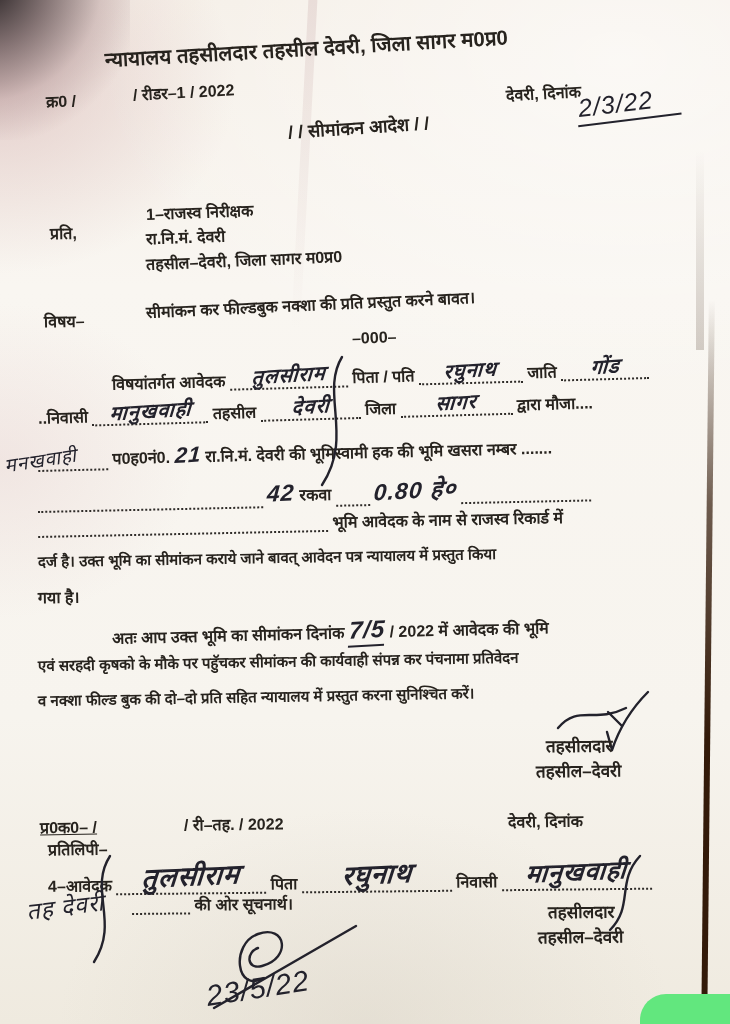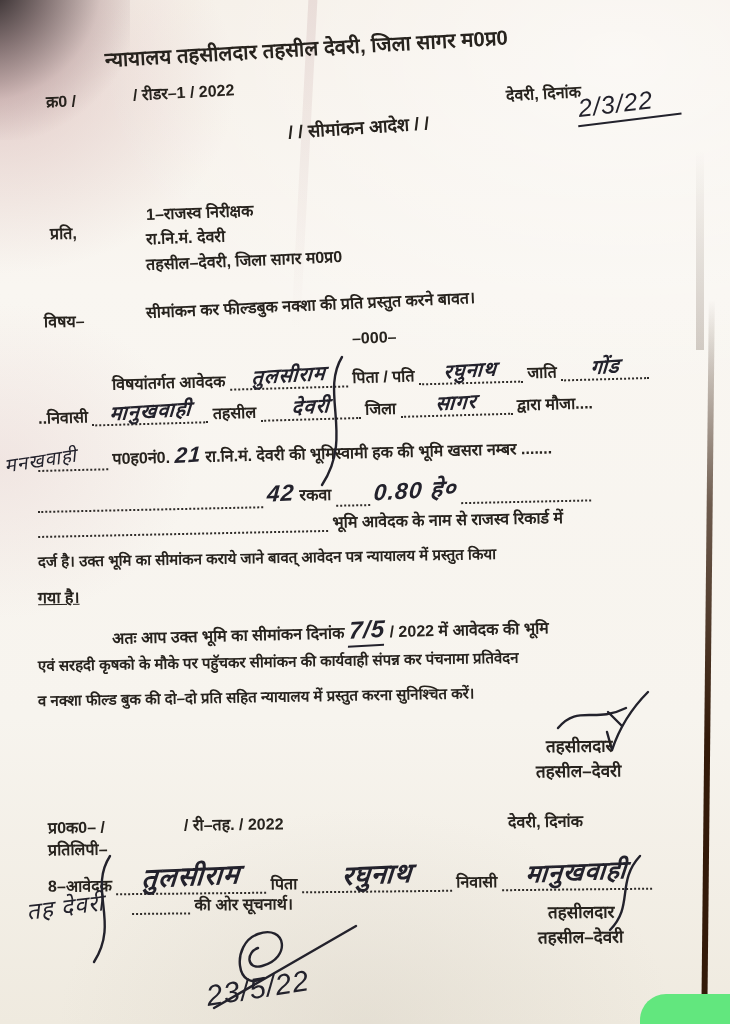--- a/index.html
+++ b/index.html
@@ -102,21 +102,21 @@
     <span class="hw" style="font-size:23px;">0.80 हे०</span>
     <span class="lead" style="width:130px;"></span>
   </div>
 
   <div class="t b" style="left:38px;top:519px;transform:rotate(-1.2deg);transform-origin:left center;">
     <span class="lead" style="width:290px;"></span>
     <span>भूमि आवेदक के नाम से राजस्व रिकार्ड में</span>
   </div>
 
   <div class="t b fs15" style="left:38px;top:553px;transform:rotate(-1deg);transform-origin:left center;">दर्ज है। उक्त भूमि का सीमांकन कराये जाने बावत् आवेदन पत्र न्यायालय में प्रस्तुत किया</div>
-  <div class="t b" style="left:38px;top:588px;transform:rotate(-1deg);text-decoration:underline;">गया है।</div>
+  <div class="t b" style="left:38px;top:588px;transform:rotate(-1deg);">गया है।</div>
 
   <svg class="sig" style="left:308px;top:355px;" width="60" height="135" viewBox="0 0 60 135">
     <path d="M34 2 C 12 38, 46 82, 14 130"></path>
   </svg>
 
   <div class="t b" style="left:112px;top:622px;transform:rotate(-1.4deg);transform-origin:left center;">
     <span>अतः आप उक्त भूमि का सीमांकन दिनांक</span>
     <span class="hw" style="font-size:24px;border-bottom:2px solid currentColor;">7/5</span>
     <span>/ 2022 में आवेदक की भूमि</span>
   </div>
@@ -126,27 +126,27 @@
   <svg class="sig" style="left:600px;top:688px;" width="58" height="66" viewBox="0 0 58 66">
     <path d="M48 4 C 28 24, 18 44, 12 62 M12 62 L7 44"></path>
   </svg>
 
   <svg class="sig" style="left:552px;top:700px;" width="80" height="34" viewBox="0 0 80 34">
     <path d="M6 28 C 26 4, 42 24, 74 8 M56 12 L70 26"></path>
   </svg>
   <div class="t b" style="left:546px;top:737px;font-size:17px;transform:rotate(-.6deg);">तहसीलदार</div>
   <div class="t b" style="left:536px;top:762px;font-size:17px;transform:rotate(-.6deg);">तहसील–देवरी</div>
 
-  <div class="t b" style="left:48px;top:818px;transform:rotate(-.8deg);">प्र0क0– /</div>
+  <div class="t b" style="left:40px;top:818px;transform:rotate(-.8deg);text-decoration:underline;">प्र0क0– /</div>
   <div class="t b" style="left:184px;top:815px;transform:rotate(-.8deg);">/ री–तह. / 2022</div>
   <div class="t b" style="left:508px;top:812px;transform:rotate(-.8deg);">देवरी, दिनांक</div>
   <div class="t b" style="left:48px;top:840px;transform:rotate(-.8deg);">प्रतिलिपी–</div>
 
   <div class="t b" style="left:48px;top:866px;transform:rotate(-.6deg);transform-origin:left center;">
-    <span>8–आवेदक</span>
+    <span>4–आवेदक</span>
     <span class="blank" style="width:150px;height:30px;"><span class="hw" style="font-size:27px;">तुलसीराम</span></span>
     <span>पिता</span>
     <span class="blank" style="width:150px;height:30px;"><span class="hw" style="font-size:27px;">रघुनाथ</span></span>
     <span>निवासी</span>
     <span class="blank" style="width:150px;height:30px;"><span class="hw" style="font-size:25px;">मानुखवाही</span></span>
   </div>
 
   <div class="hw-abs" style="left:26px;top:890px;font-size:23px;transform:rotate(-7deg);">तह देवरी</div>
 
   <div class="t b" style="left:132px;top:896px;transform:rotate(-.6deg);transform-origin:left center;">

